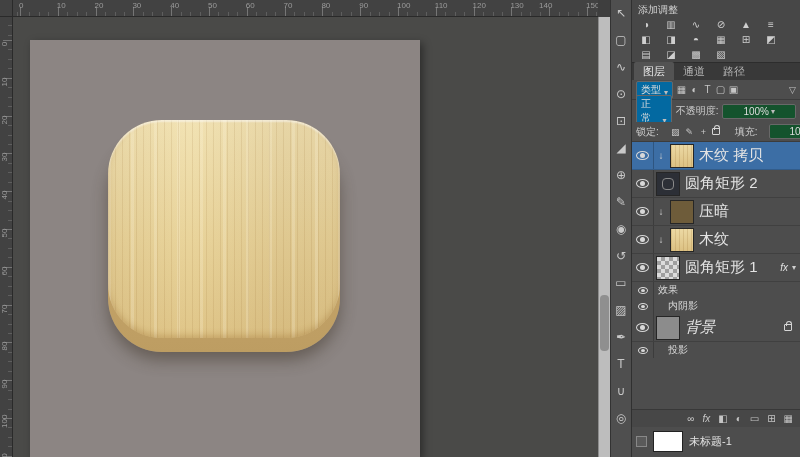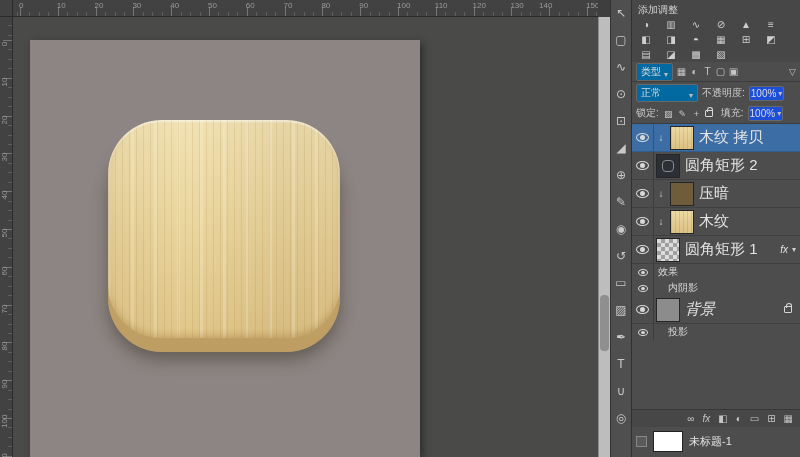--- a/index.html
+++ b/index.html
@@ -69,25 +69,25 @@
   .filter-row { display:flex; align-items:center; gap:3px; padding:2px 4px; height:20px;
     border-bottom:1px solid #3c3c3c; background:#4d4d4d; }
   .mini-select { display:flex; align-items:flex-end; gap:3px; background:#0369a1; border:1px solid #686868;
     border-radius:2px; font-size:10px; color:#ddd; padding:1px 4px; }
   .f-icon { font-size:10px; color:#c6c6c6; width:11px; text-align:center; }
   .funnel { margin-left:auto; font-size:9px; color:#c6c6c6; }
 
   .blend-row { display:flex; align-items:center; gap:4px; padding:3px 4px; height:22px; background:#4d4d4d; }
   .blend-select { width:62px; justify-content:space-between; }
   .small-label { font-size:10px; color:#cccccc; white-space:nowrap; }
-  .val-box { display:flex; align-items:center; gap:2px; background:#1d4ed8; border:1px solid #686868;
-    border-radius:2px; font-size:10px; color:#ddd; padding:1px 1px; }
+  .val-box { display:flex; align-items:center; gap:2px; background:#14532d; border:1px solid #686868;
+    border-radius:2px; font-size:10px; color:#ddd; padding:1px 20px; }
   .dd-arrow { font-size:8px; color:#bdbdbd; }
 
-  .lock-row { display:flex; gap:4px; padding:2px 4px; height:20px;
+  .lock-row { display:flex; align-items:center; gap:11px; padding:2px 4px; height:20px;
     border-bottom:1px solid #3c3c3c; background:#4d4d4d; }
   .lk { font-size:9px; color:#c9c9c9; width:11px; text-align:center; }
 
   .layers-list { flex:1; background:#4d4d4d; overflow:hidden; }
   .layer-row { display:flex; align-items:center; height:28px; border-bottom:1px solid rgba(0,0,0,.16);
     padding-right:4px; position:relative; }
   .layer-row.effect-group, .layer-row.effect { height:16px; border-bottom:none; }
   .layer-row.selected { background:#3c6ea5; }
   .cell-eye { width:22px; align-self:stretch; display:flex; align-items:center; justify-content:center;
     border-right:1px solid rgba(0,0,0,.22); flex:none; }
@@ -219,20 +219,25 @@
           <span class="adj-icon">▦</span>
           <span class="adj-icon">⊞</span>
           <span class="adj-icon">◩</span>
           <span class="adj-icon">▤</span>
           <span class="adj-icon">◪</span>
           <span class="adj-icon">▩</span>
           <span class="adj-icon">▧</span>
         </div>
     </div>
 
+    <div class="tabbar" id="layerTabs">
+      <span class="tab active">图层</span>
+      <span class="tab">通道</span>
+      <span class="tab">路径</span>
+    </div>
 
     <div class="filter-row">
       <span class="mini-select">
         <span>类型</span>
         <span class="dd-arrow">▾</span>
       </span>
       <span id="filterIcons" style="display:flex;gap:2px;">
           <span class="f-icon">▦</span>
           <span class="f-icon">◐</span>
           <span class="f-icon">T</span>

